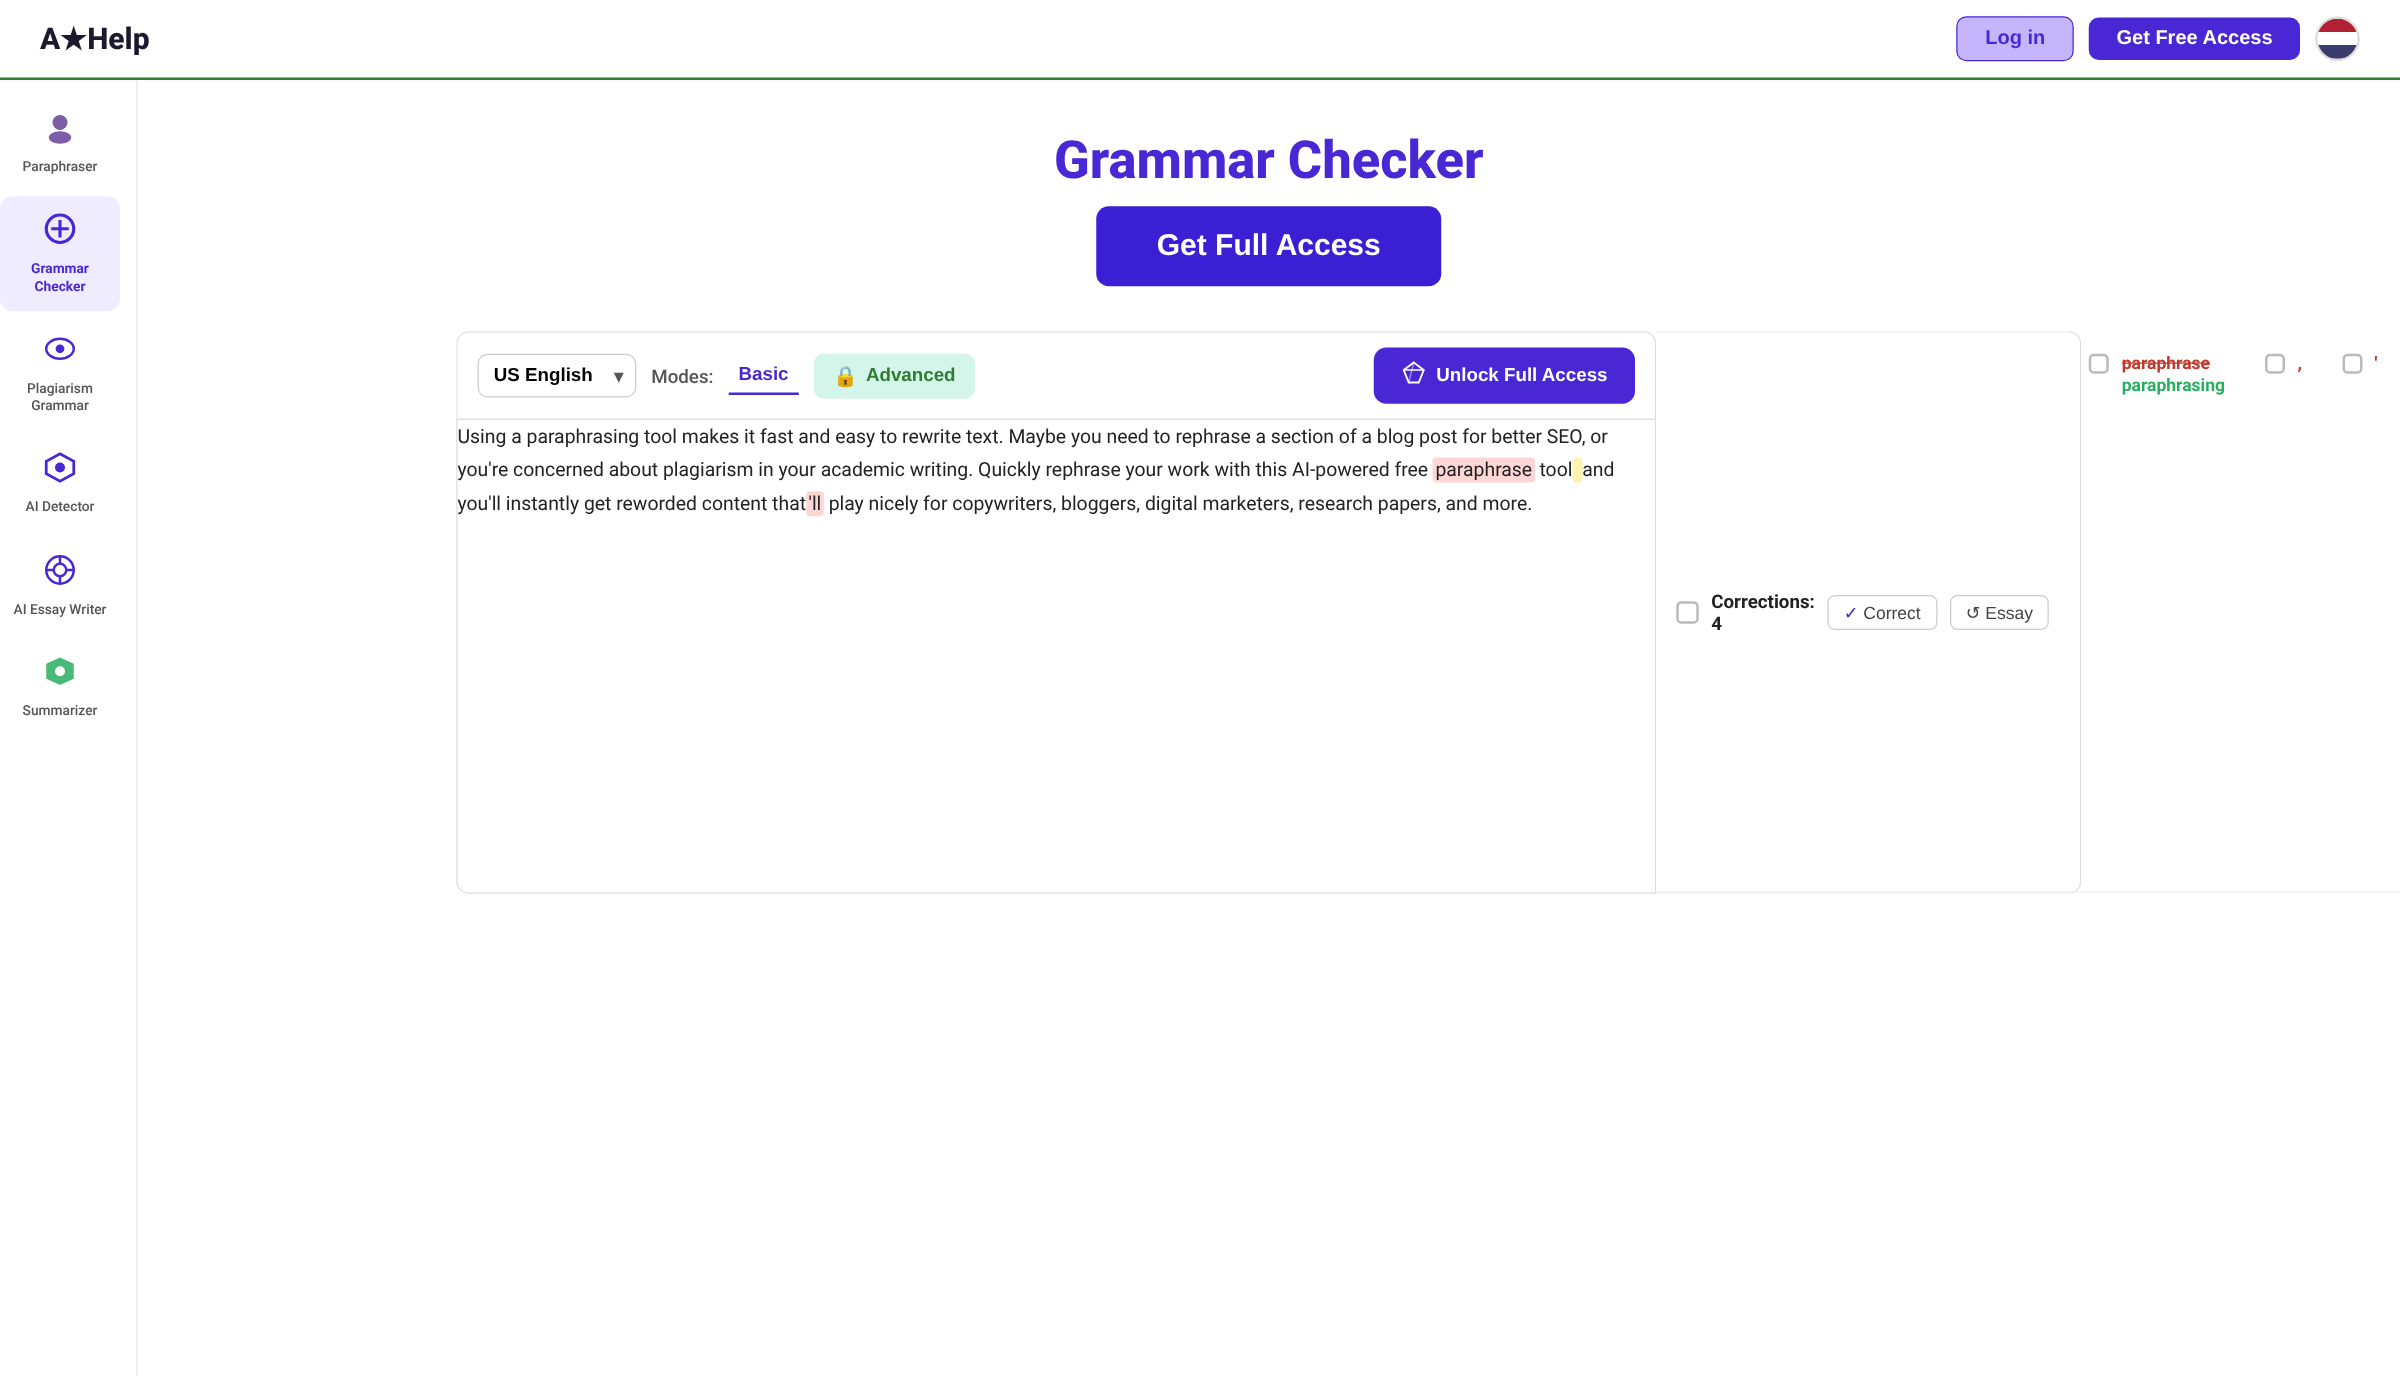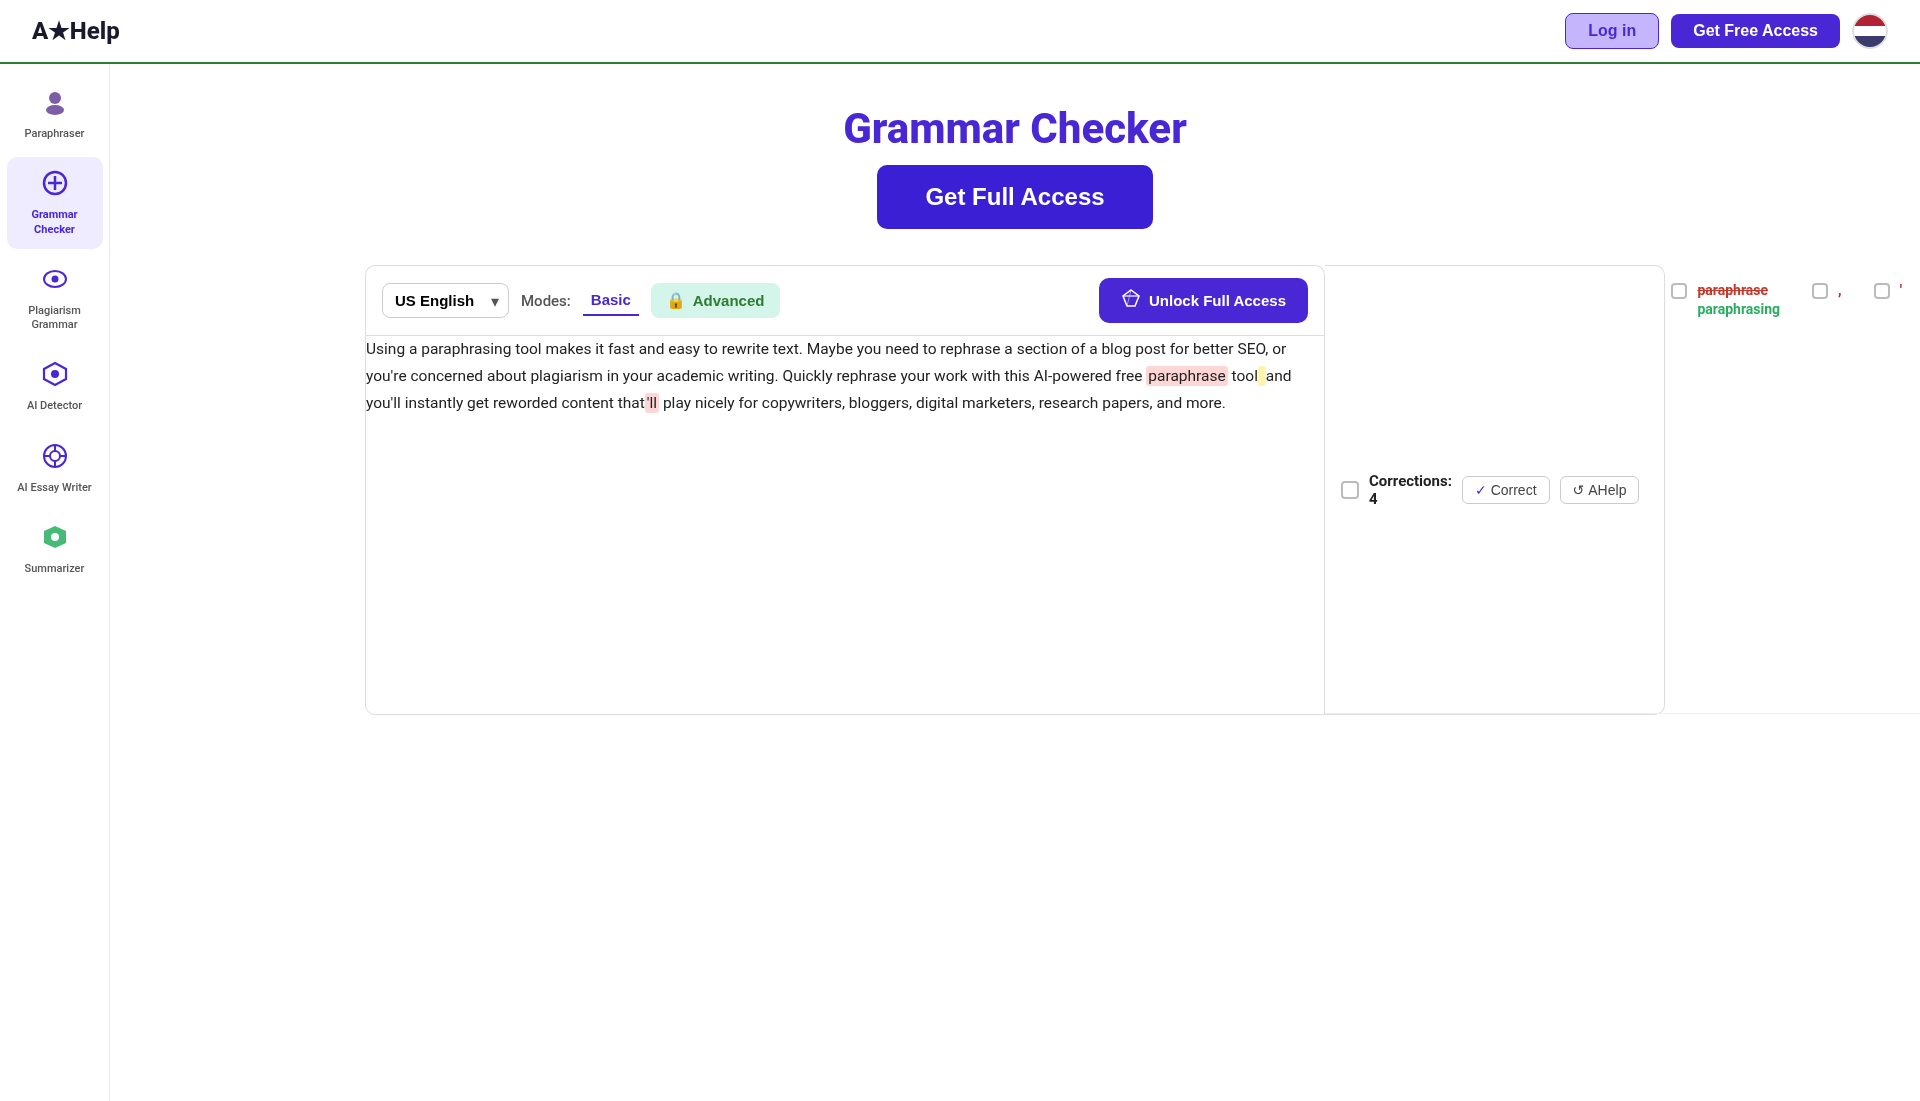--- a/index.html
+++ b/index.html
@@ -23,21 +23,21 @@
     }
     .flag-icon { width: 36px; height: 36px; border-radius: 50%; overflow: hidden; cursor: pointer; }
     .flag-circle { width: 36px; height: 36px; border-radius: 50%; background: linear-gradient(180deg, #b22234 33%, #fff 33%, #fff 66%, #3c3b6e 66%); border: 2px solid #ddd; }
 
     
     .layout { display: flex; padding-top: 64px; min-height: 100vh; }
 
     
     .sidebar {
       width: 110px; min-height: calc(100vh - 64px); border-right: 1px solid #e8e8e8;
-      display: flex; flex-direction: column; align-items: center; padding: 12px 0; gap: 4px;
+      display: flex; flex-direction: column; align-items: flex-start; padding: 12px 0; gap: 4px;
       position: fixed; top: 64px; left: 0; background: #fff;
     }
     .sidebar-item {
       display: flex; flex-direction: column; align-items: center; gap: 4px;
       padding: 12px 8px; border-radius: 10px; cursor: pointer; width: 96px; text-align: center;
     }
     .sidebar-item.active { background: #f0ecff; }
     .sidebar-item .icon { font-size: 28px; }
     .sidebar-item .label { font-size: 11px; color: #555; font-weight: 500; line-height: 1.3; }
     .sidebar-item.active .label { color: #4a27d4; font-weight: 700; }
@@ -277,21 +277,21 @@
       <div class="corrections-panel">
         <div class="corrections-header">
           <div class="corrections-checkbox"></div>
           <span class="corrections-count">Corrections: 4</span>
           <button class="btn-correct">
             <span class="check-icon">✓</span>
             <span>Correct</span>
           </button>
           <button class="btn-ignore">
             <span>↺</span>
-            <span>AHelp</span>
+            <span>Essay</span>
           </button>
         </div>
 
         <div class="correction-item">
           <div class="correction-check"></div>
           <div class="correction-content">
             <span class="correction-wrong">paraphrase</span>
             <span class="correction-right">paraphrasing</span>
           </div>
         </div>

